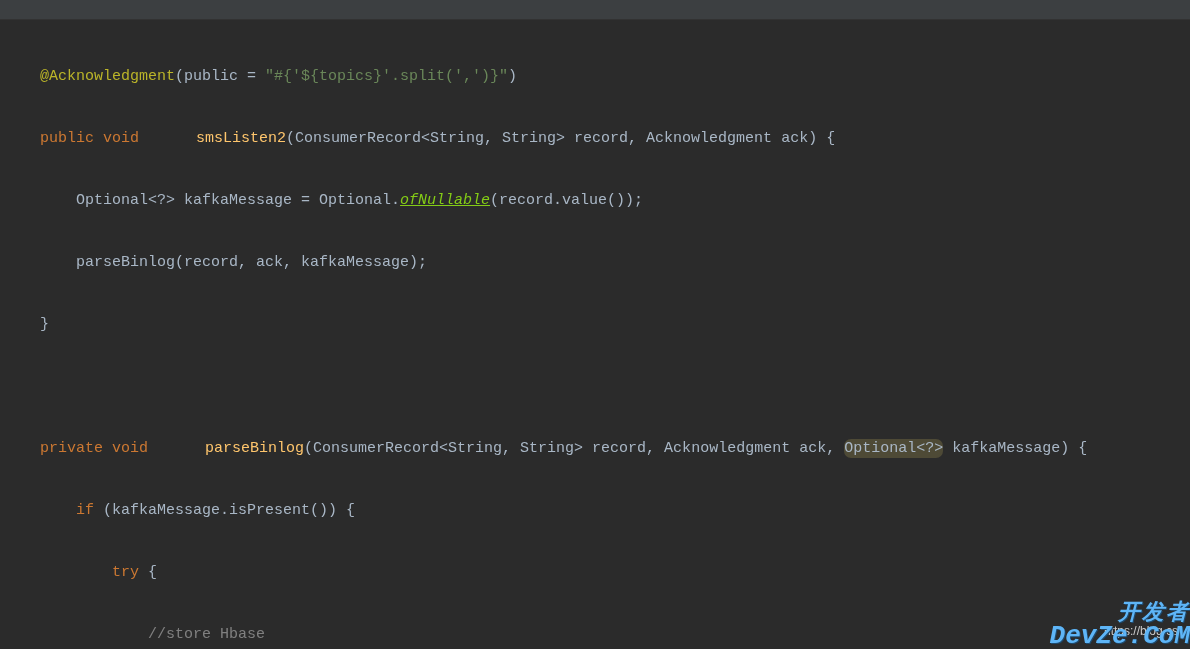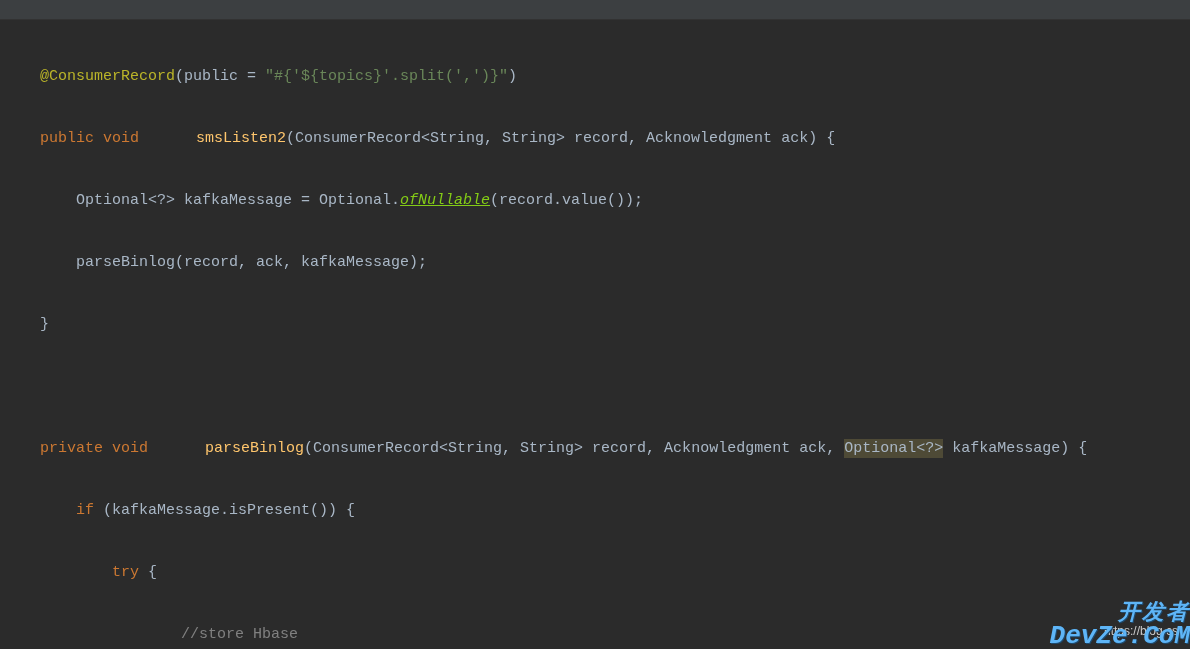--- a/index.html
+++ b/index.html
@@ -27,27 +27,28 @@
       padding: 10px 0 0 40px;
       white-space: pre;
     }
     .line {
       height: 31px;
     }
     .annotation { color: #bbb529; }
     .keyword { color: #cc7832; }
     .method-decl { color: #ffc66d; margin-left: 48px; }
     .string { color: #6a8759; }
-    .comment { color: #808080; margin-left: 33px; }
+    .comment { color: #808080; }
     .static-method { color: #84cc16; font-style: italic; text-decoration: underline; }
     .normal { color: #a9b7c6; }
     .highlighted {
       background-color: #4e4a36;
       color: #a9b7c6;
       padding: 1px 0;
+      border-radius: 7px;
     }
     .watermark {
       position: absolute;
       bottom: 2px;
       right: 12px;
       font-family: Liberation Sans, sans-serif;
       color: #cccccc;
       font-size: 12px;
       z-index: 2;
     }
@@ -74,21 +75,21 @@
       text-shadow: 1px 1px 0 #1e4a6e;
       font-family: Liberation Mono, monospace;
     }
   </style>
 </head>
 <body>
 
 <div class="top-bar"></div>
 
 <div class="code-area">
-<div class="line"><span class="annotation">@ConsumerRecord</span><span class="normal">(public = </span><span class="string">"#{'${topics}'.split(',')}"</span><span class="normal">)</span></div>
+<div class="line"><span class="annotation">@Acknowledgment</span><span class="normal">(public = </span><span class="string">"#{'${topics}'.split(',')}"</span><span class="normal">)</span></div>
 <div class="line"><span class="keyword">public </span><span class="keyword">void </span><span class="method-decl">smsListen2</span><span class="normal">(ConsumerRecord&lt;String, String&gt; record, Acknowledgment ack) {</span></div>
 <div class="line"><span class="normal">    Optional&lt;?&gt; kafkaMessage = Optional.</span><span class="static-method">ofNullable</span><span class="normal">(record.value());</span></div>
 <div class="line"><span class="normal">    parseBinlog(record, ack, kafkaMessage);</span></div>
 <div class="line"><span class="normal">}</span></div>
 <div class="line"></div>
 <div class="line"><span class="keyword">private </span><span class="keyword">void </span><span class="method-decl">parseBinlog</span><span class="normal">(ConsumerRecord&lt;String, String&gt; record, Acknowledgment ack, </span><span class="highlighted">Optional&lt;?&gt;</span><span class="normal"> kafkaMessage) {</span></div>
 <div class="line"><span class="normal">    </span><span class="keyword">if </span><span class="normal">(kafkaMessage.isPresent()) {</span></div>
 <div class="line"><span class="normal">        </span><span class="keyword">try </span><span class="normal">{</span></div>
 <div class="line"><span class="normal">            </span><span class="comment">//store Hbase</span></div>
 

